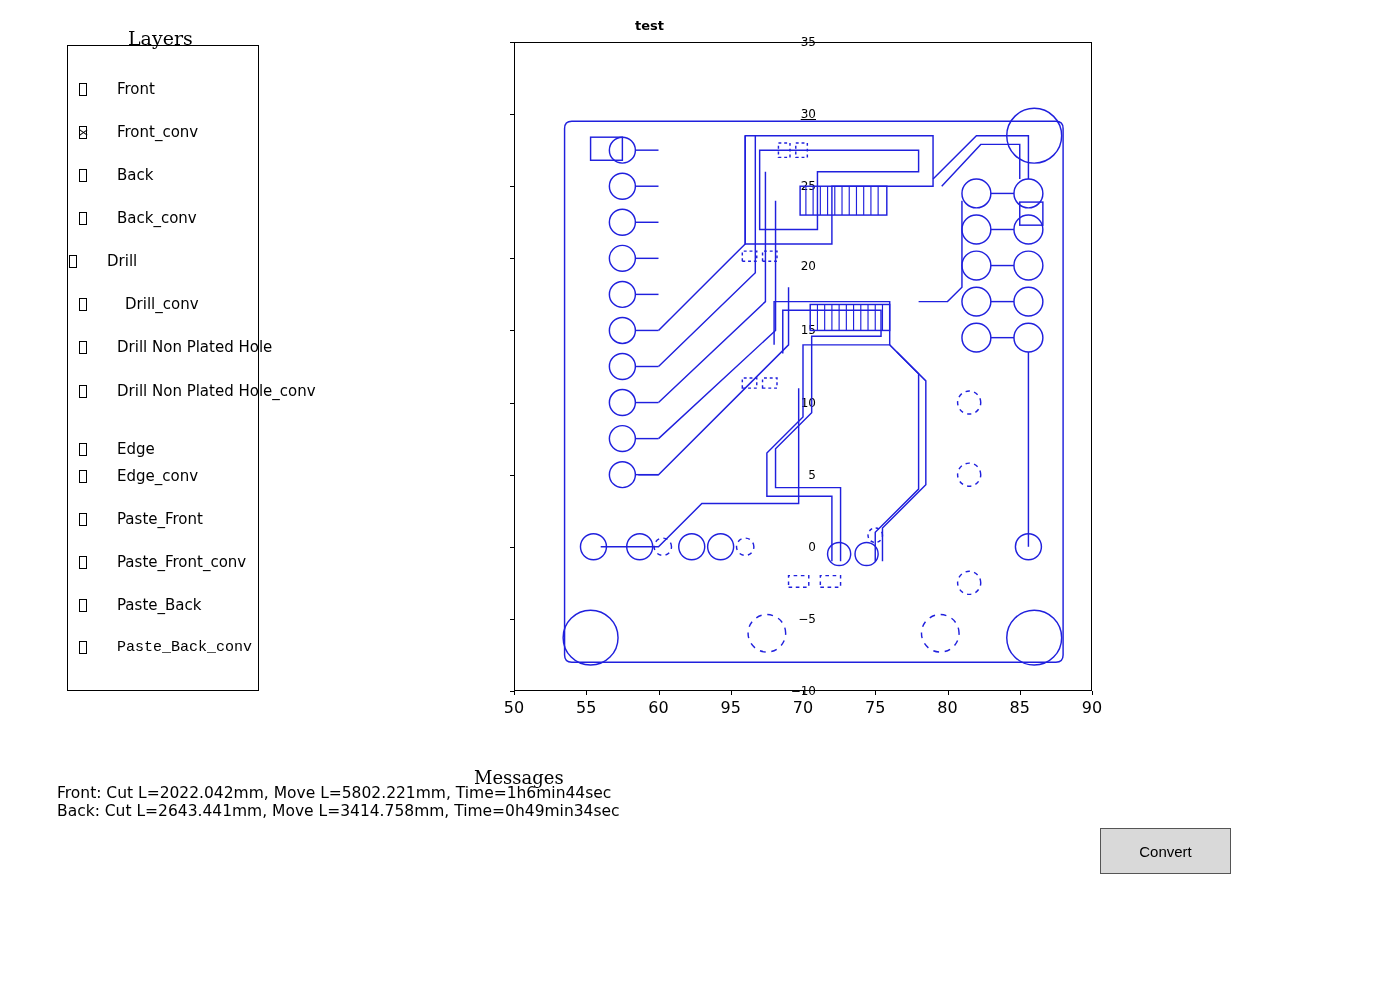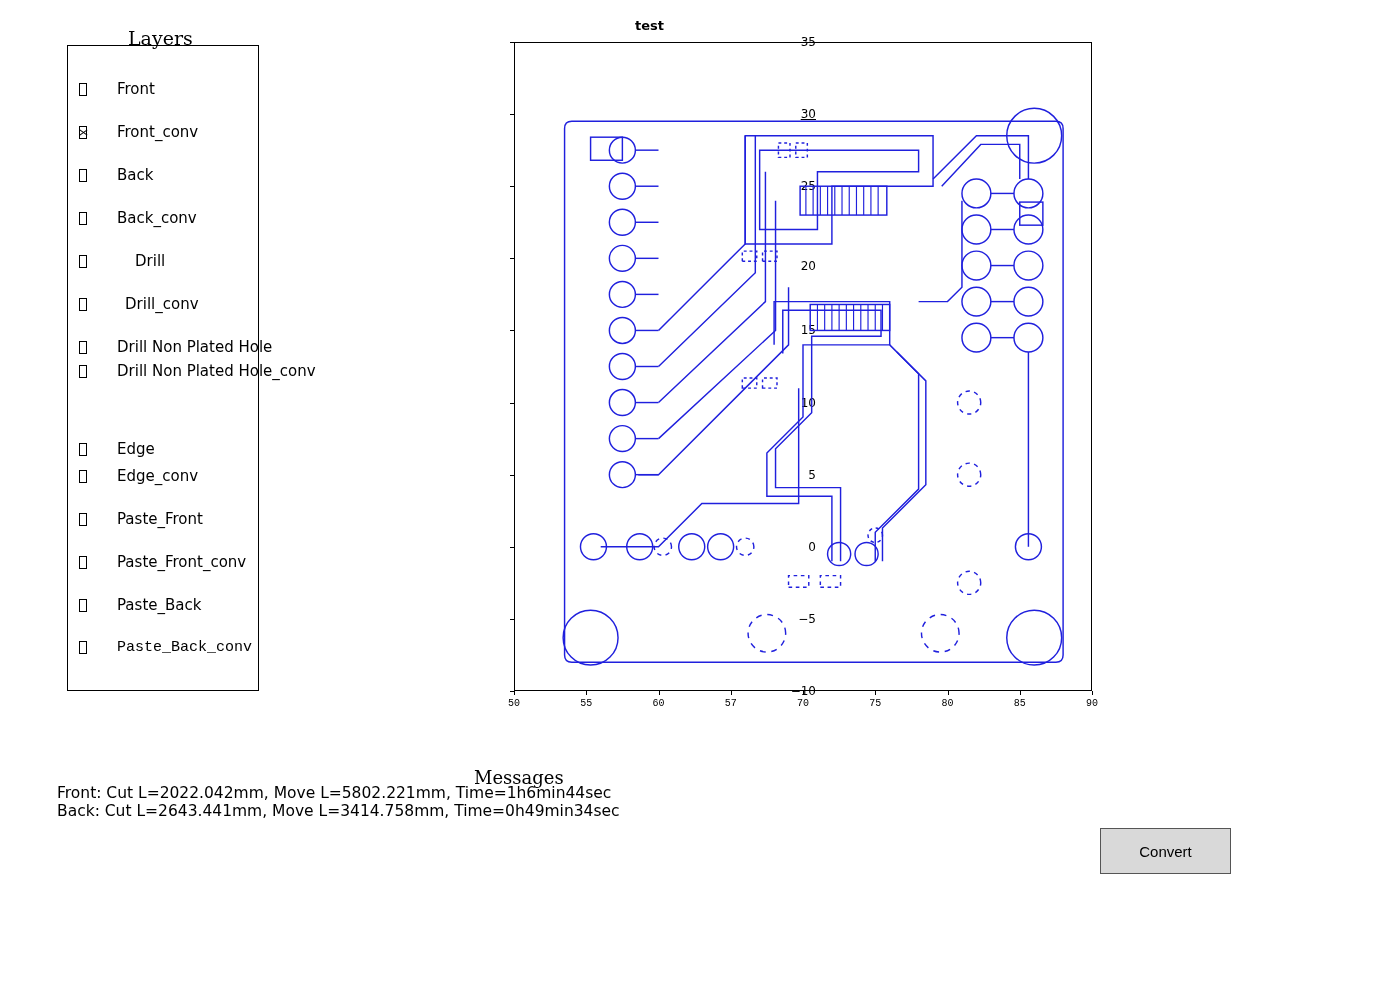--- a/index.html
+++ b/index.html
@@ -89,23 +89,22 @@
     .y-tick-mark {
       position: absolute;
       left: 510px;
       width: 4px;
       height: 1px;
       background: black;
     }
     .x-tick {
       position: absolute;
       top: 698px;
-      font-size: 10px;
+      font-size: 16px;
       transform: translateX(-50%);
-      font-family: Liberation Mono, monospace;
     }
     .x-tick-mark {
       position: absolute;
       top: 691px;
       width: 1px;
       height: 4px;
       background: black;
     }
     .pcb-svg {
       position: absolute;
@@ -156,33 +155,33 @@
       <div class="layer-label">Front_conv</div>
     </div>
     <div class="layer-row" style="top: 166px; left: 73px;">
       <div class="layer-check"></div>
       <div class="layer-label">Back</div>
     </div>
     <div class="layer-row" style="top: 209px; left: 73px;">
       <div class="layer-check"></div>
       <div class="layer-label">Back_conv</div>
     </div>
-    <div class="layer-row" style="top: 252px; left: 73px; gap: 18px;">
+    <div class="layer-row" style="top: 252px; left: 63px;">
       <div class="layer-check"></div>
       <div class="layer-label">Drill</div>
     </div>
     <div class="layer-row" style="top: 295px; left: 73px; gap: 8px;">
       <div class="layer-check"></div>
       <div class="layer-label">Drill_conv</div>
     </div>
     <div class="layer-row" style="top: 338px; left: 73px;">
       <div class="layer-check"></div>
       <div class="layer-label">Drill Non Plated Hole</div>
     </div>
-    <div class="layer-row" style="top: 362px; left: 73px; align-items: center;">
+    <div class="layer-row" style="top: 382px; left: 73px; align-items: center;">
       <div class="layer-check"></div>
       <div class="layer-label">Drill Non Plated Hole_conv</div>
     </div>
     <div class="layer-row" style="top: 440px; left: 73px;">
       <div class="layer-check"></div>
       <div class="layer-label">Edge</div>
     </div>
     <div class="layer-row" style="top: 467px; left: 73px;">
       <div class="layer-check"></div>
       <div class="layer-label">Edge_conv</div>
@@ -229,21 +228,21 @@
     <div class="y-tick" style="top: 691px;">−10</div>
     <div class="y-tick-mark" style="top: 691px;"></div>
   </div>
 <div id="xticks">
     <div class="x-tick" style="left: 514px;">50</div>
     <div class="x-tick-mark" style="left: 514px;"></div>
     <div class="x-tick" style="left: 586.25px;">55</div>
     <div class="x-tick-mark" style="left: 586.25px;"></div>
     <div class="x-tick" style="left: 658.5px;">60</div>
     <div class="x-tick-mark" style="left: 658.5px;"></div>
-    <div class="x-tick" style="left: 730.75px;">57</div>
+    <div class="x-tick" style="left: 730.75px;">95</div>
     <div class="x-tick-mark" style="left: 730.75px;"></div>
     <div class="x-tick" style="left: 803px;">70</div>
     <div class="x-tick-mark" style="left: 803px;"></div>
     <div class="x-tick" style="left: 875.25px;">75</div>
     <div class="x-tick-mark" style="left: 875.25px;"></div>
     <div class="x-tick" style="left: 947.5px;">80</div>
     <div class="x-tick-mark" style="left: 947.5px;"></div>
     <div class="x-tick" style="left: 1019.75px;">85</div>
     <div class="x-tick-mark" style="left: 1019.75px;"></div>
     <div class="x-tick" style="left: 1092px;">90</div>

